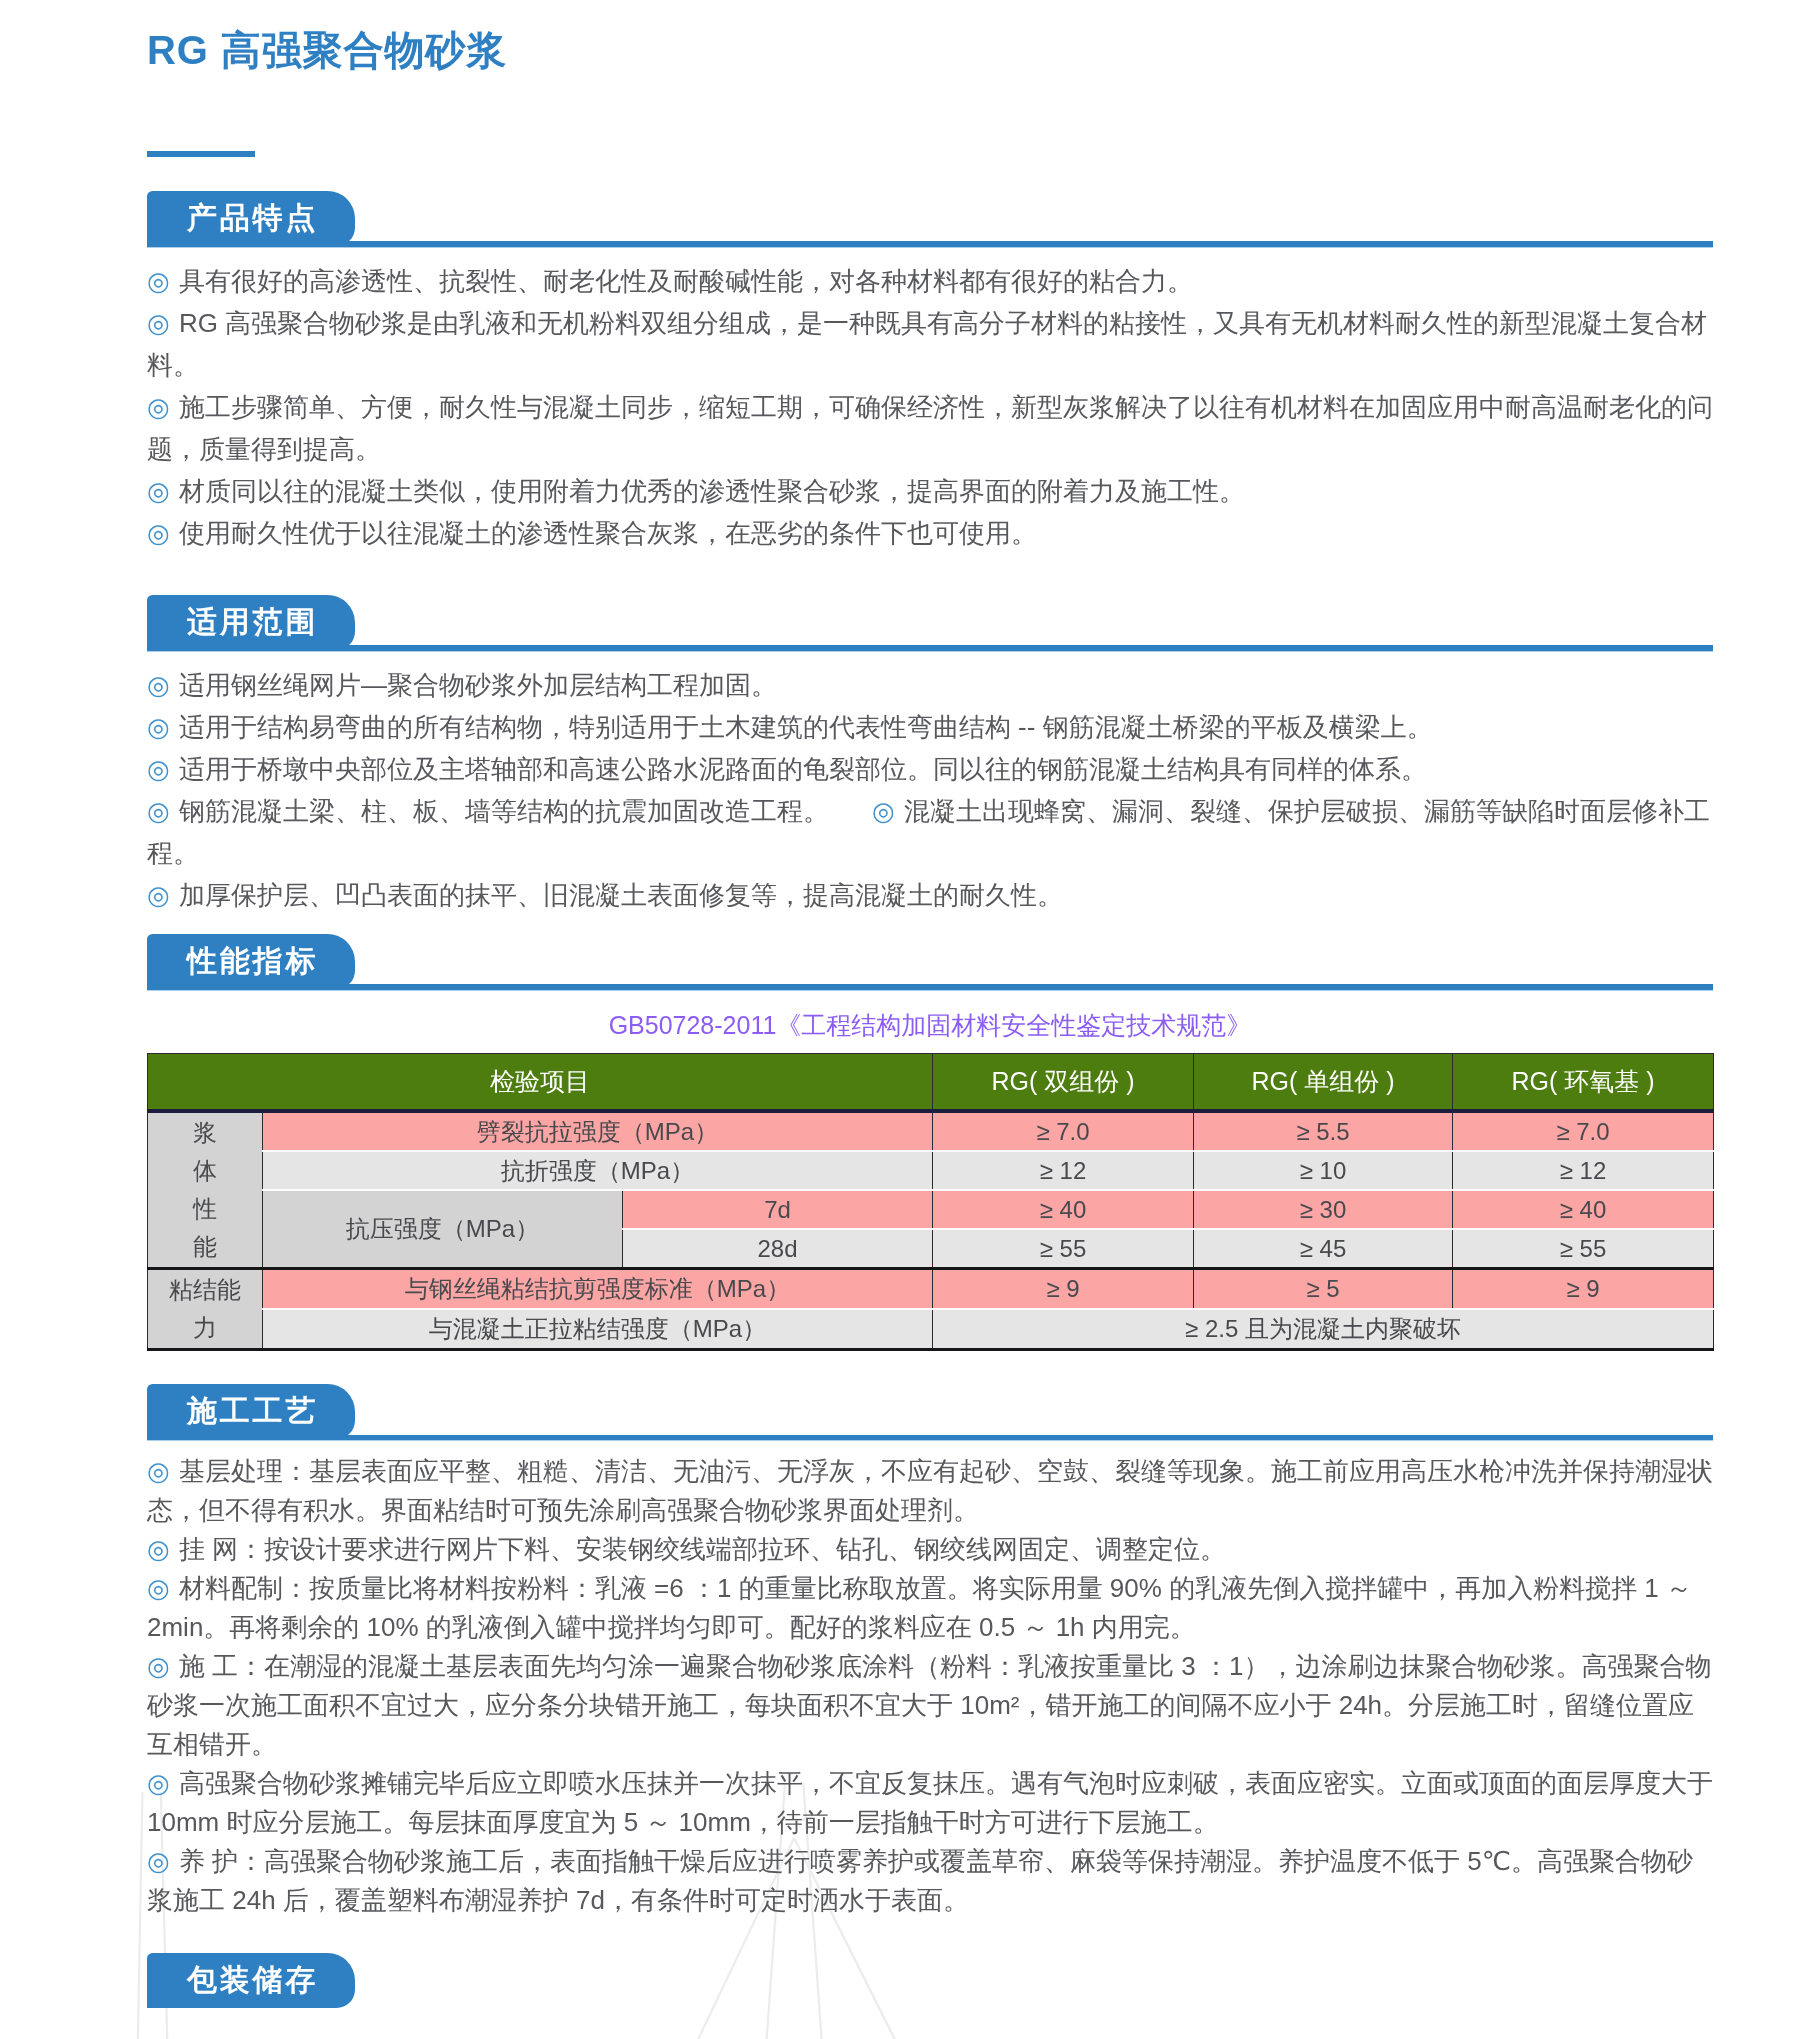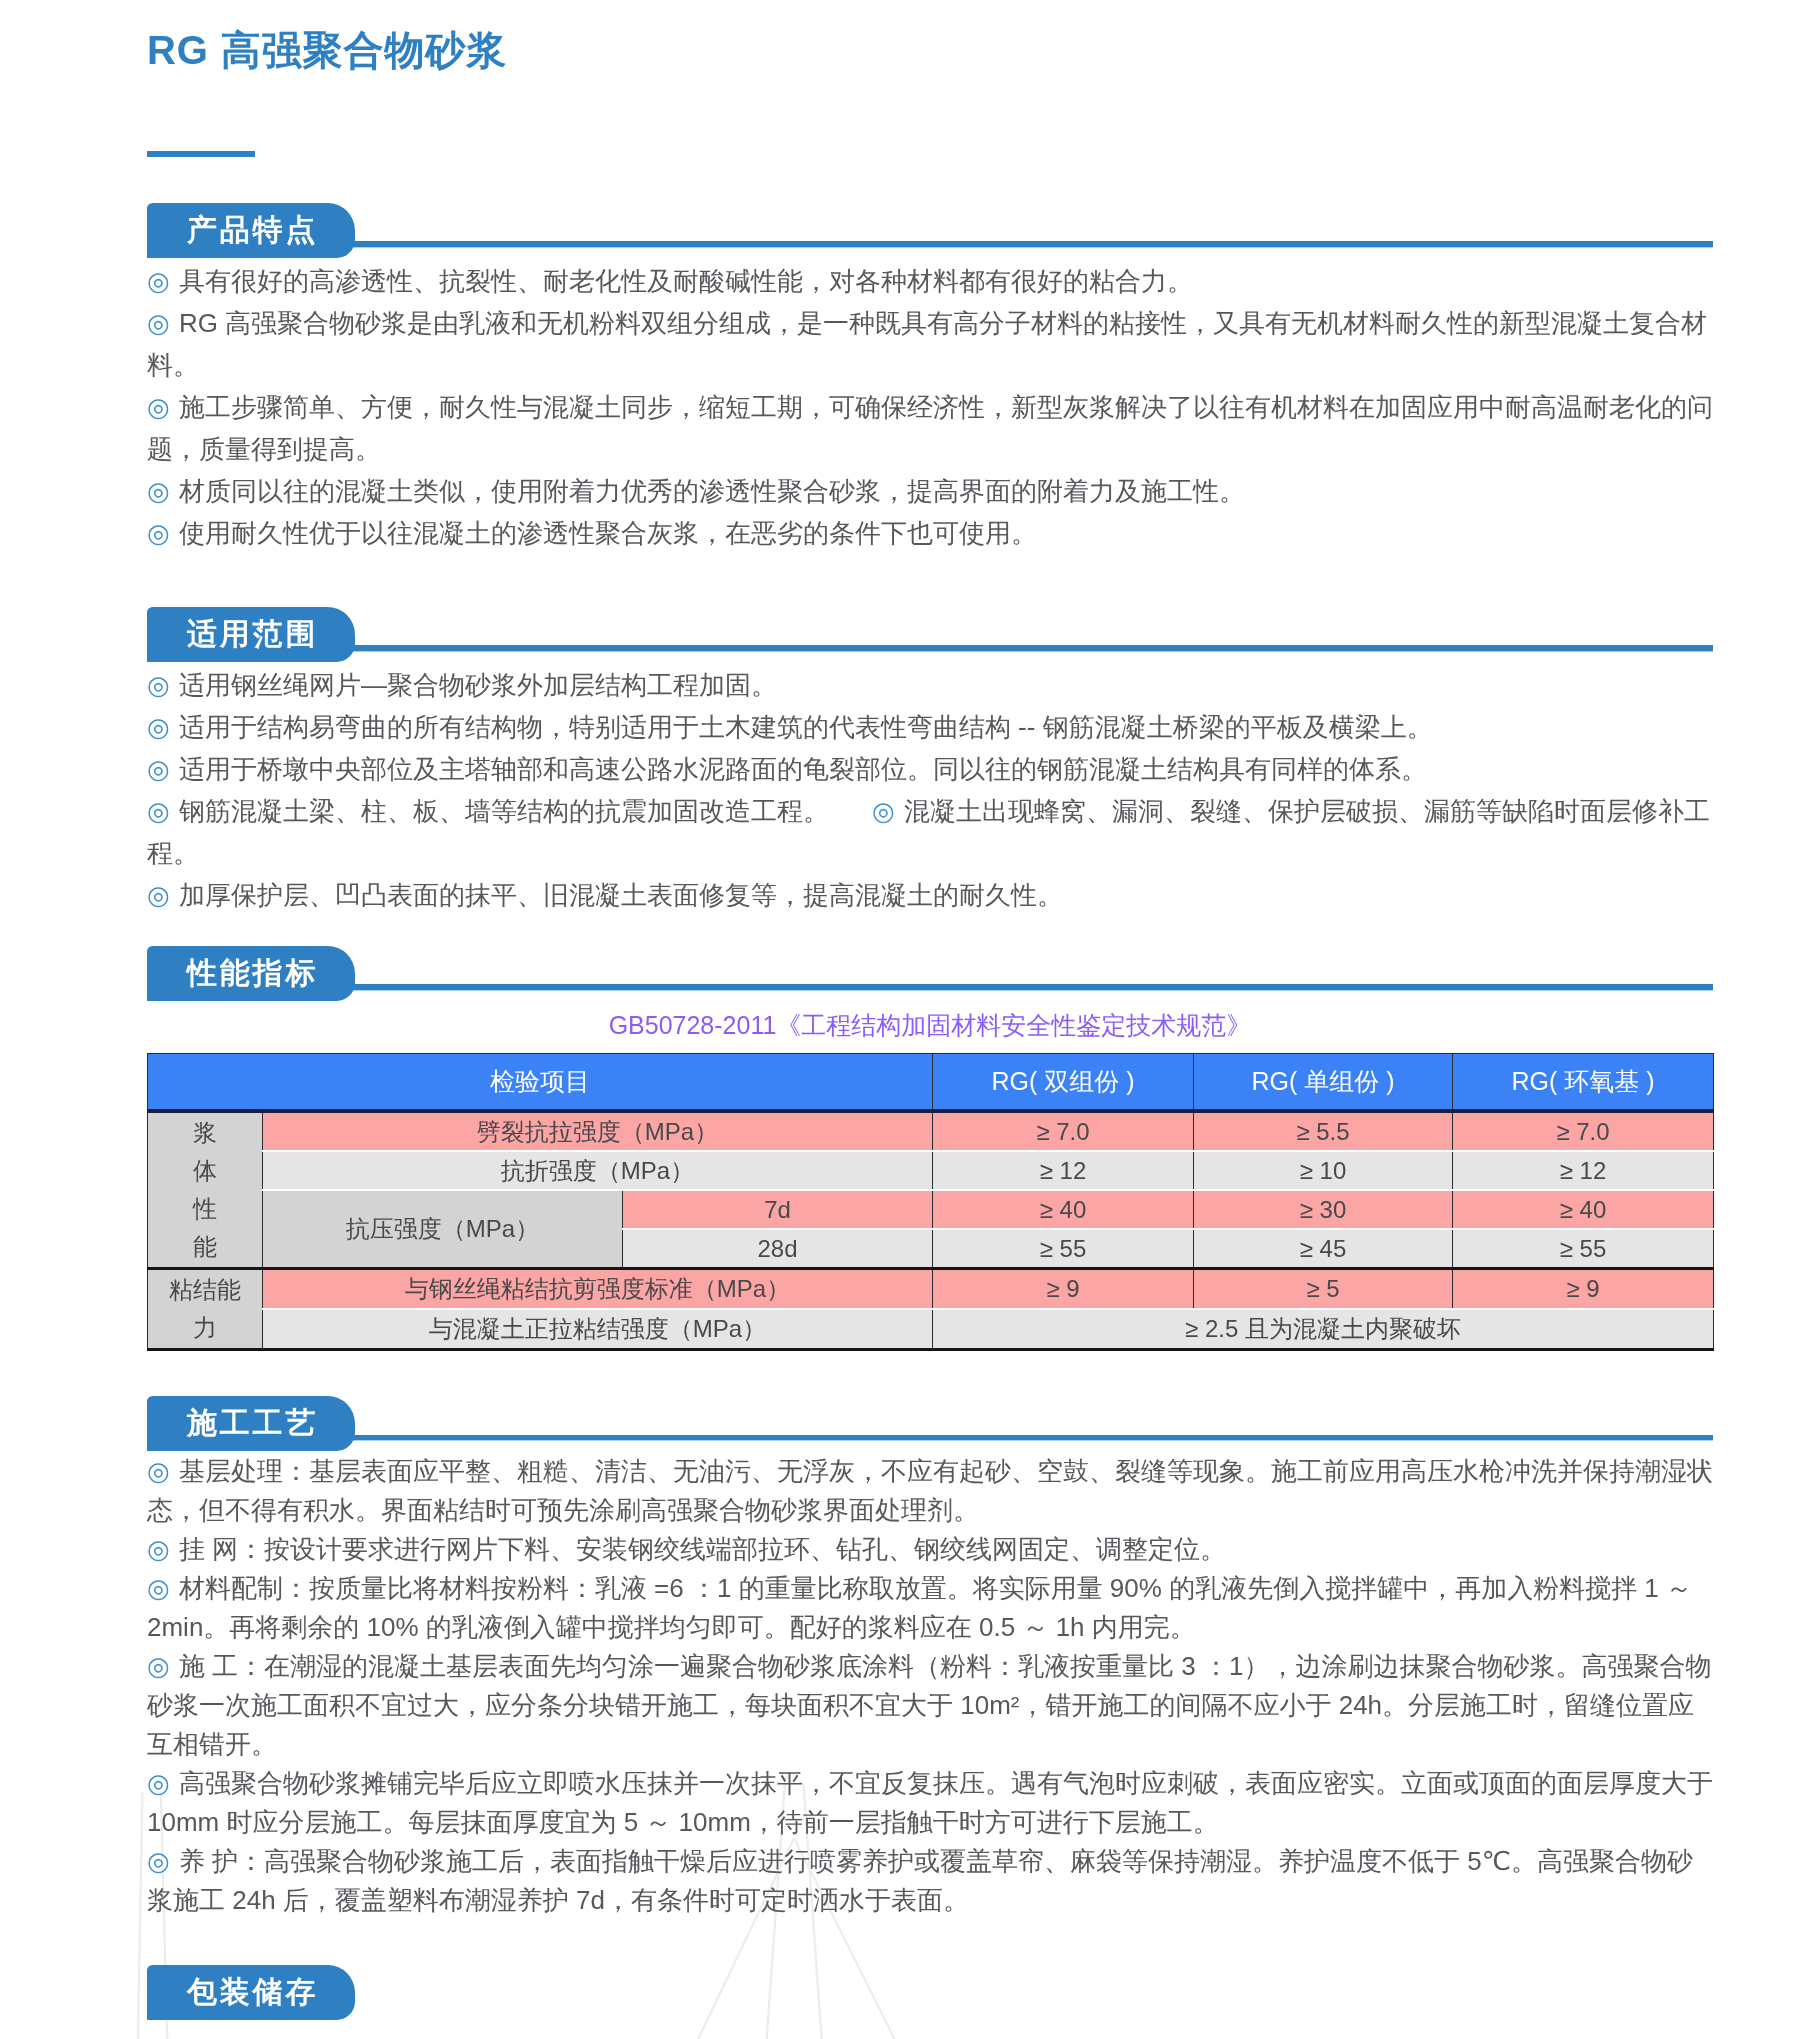--- a/index.html
+++ b/index.html
@@ -47,21 +47,21 @@
     left:0;
     right:0;
     bottom:0;
     height:5.5px;
     background:#2e80c3;
     border-bottom:1.8px solid #aacfeb;
   }
   .badge{
     position:absolute;
     left:0;
-    top:12px;
+    top:0;
     height:55px;
     min-width:136px;
     background:#2e80c3;
     color:#ffffff;
     font-size:30px;
     font-weight:bold;
     letter-spacing:2.8px;
     display:flex;
     align-items:center;
     padding:0 37px 0 40px;
@@ -102,21 +102,21 @@
   }
   table.perf{
     margin-top:11px;
     width:1566px;
     border-collapse:collapse;
     table-layout:fixed;
     border:1.8px solid #2a2a30;
     border-bottom:3.7px solid #161618;
   }
   table.perf th{
-    background:#3b82f6;
+    background:#4d7c0f;
     color:#ffffff;
     font-weight:normal;
     font-size:25px;
     height:53px;
     border-left:1.8px solid #2a2a30;
     border-right:1.8px solid #2a2a30;
     border-bottom:4.6px solid #1d1d3f;
     text-align:center;
   }
   table.perf td{

